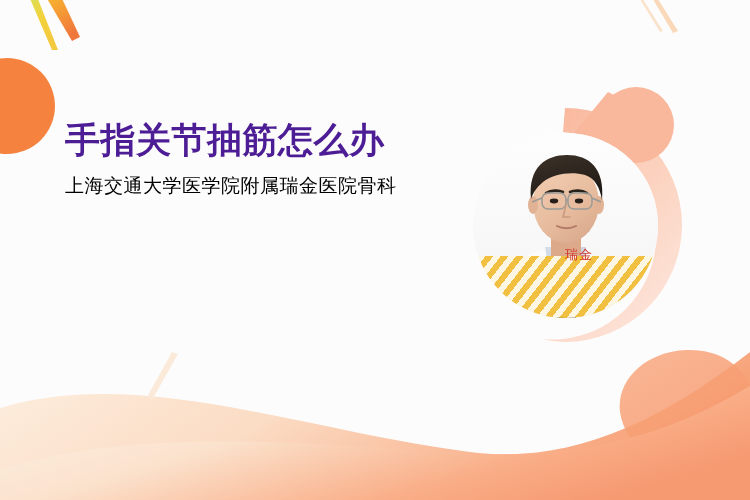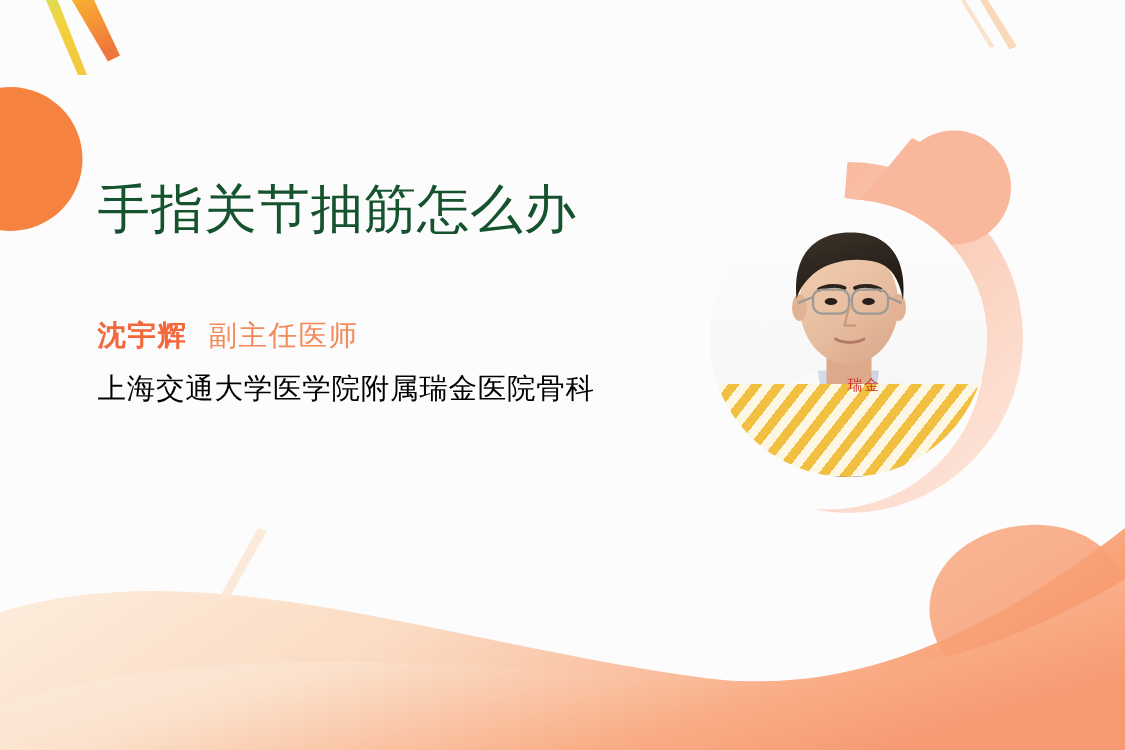--- a/index.html
+++ b/index.html
@@ -29,22 +29,22 @@
   .text-block {
     position: absolute;
     left: 65px;
     top: 118px;
     width: 360px;
     z-index: 5;
   }
   .headline {
     font-size: 35px;
     line-height: 1.28;
-    font-weight: 400;
-    color: #14532d;
+    font-weight: 700;
+    color: #4c1d95;
     letter-spacing: 0.5px;
     margin: 0;
     word-break: break-all;
   }
   .doctor-line {
     margin-top: 48px;
     white-space: nowrap;
   }
   .doctor-name {
     font-size: 19px;
@@ -99,21 +99,21 @@
       -52deg,
       #f2c040 0px, #f2c040 6px,
       #fdf6e2 6px, #fdf6e2 12px
     );
     z-index: 3;
   }
   .badge-dots {
     position: absolute;
     left: 92px;
     bottom: 54px;
-    font-size: 10px;
+    font-size: 13px;
     color: #d0352c;
     letter-spacing: 1px;
     z-index: 4;
     font-family: "DejaVu Sans", sans-serif;
   }
 </style>
 </head>
 <body>
 
 <div id="banner">
@@ -255,20 +255,17 @@
 
     <div class="portrait-clip" style="background:transparent;">
       <div class="stripe-wedge"></div>
     </div>
     <div class="badge-dots">瑞金</div>
   </div>
 
   <div class="text-block">
     <h1 class="headline">手指关节抽筋怎么办</h1>
 
-    <div class="doctor-line">
-      <span class="doctor-name">沈宇辉</span><span class="doctor-title">副主任医师</span>
-    </div>
 
     <div class="doctor-affiliation">上海交通大学医学院附属瑞金医院骨科</div>
   </div>
 
 </div>
 
 </body></html>

